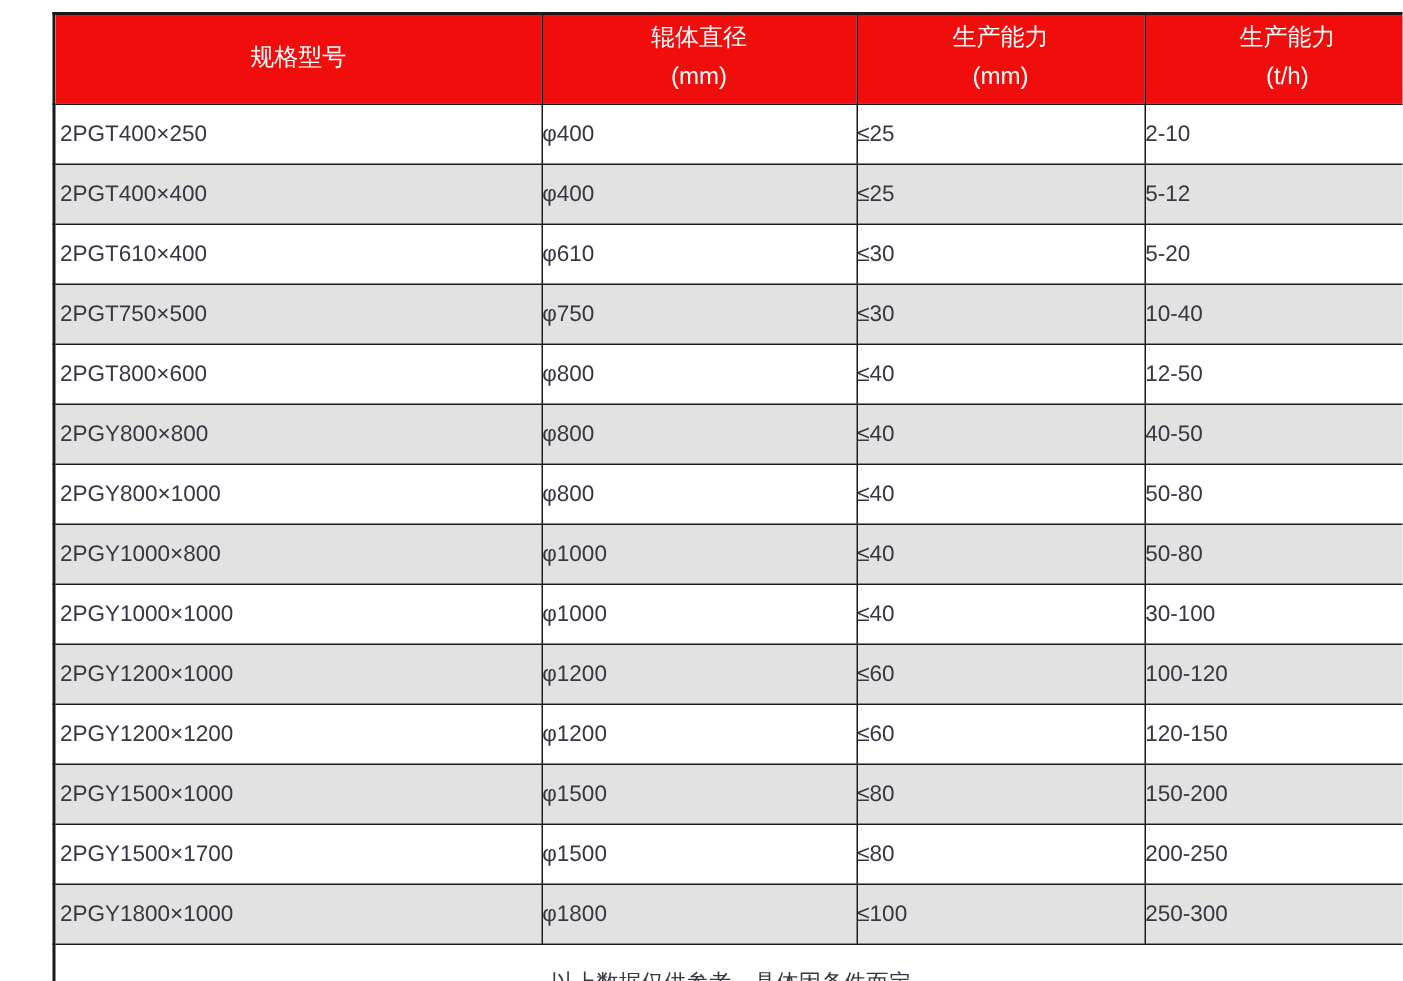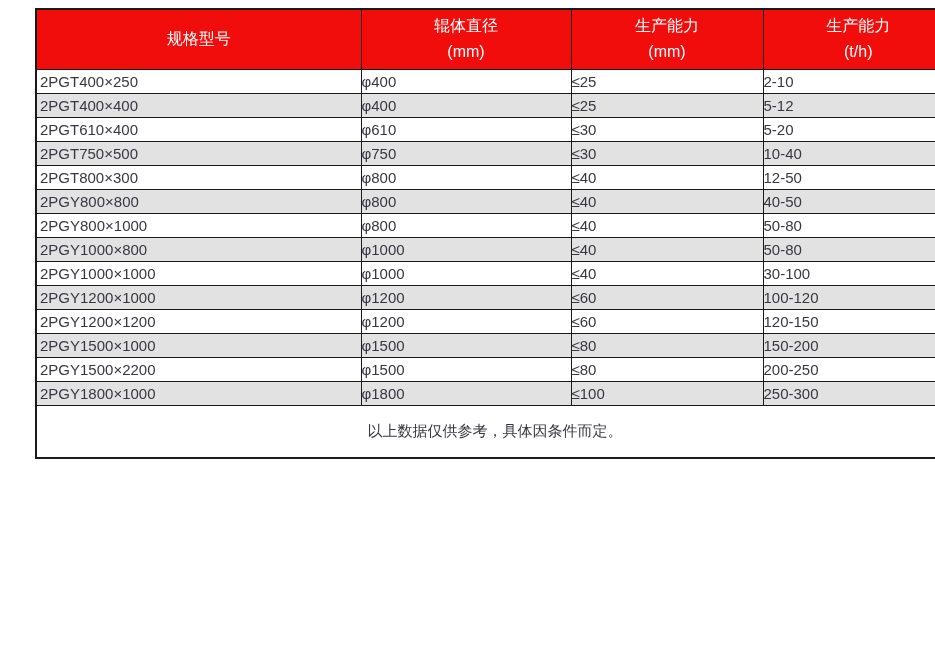--- a/index.html
+++ b/index.html
@@ -36,21 +36,21 @@
     font-weight: normal;
     font-size: 16px;
     height: 60px;
     vertical-align: middle;
     text-align: center;
     padding: 0;
   }
   .hdr-label, .hdr-unit { line-height: 26px; }
   .hdr-unit:empty { display: none; }
   tbody td {
-    height: 24px;
+    height: 40px;
     font-size: 15px;
     color: var(--body-text);
     padding: 0;
     vertical-align: middle;
     background: transparent;
   }
   tbody tr { background: #ffffff; }
   tbody tr:nth-child(even) { background: var(--row-alt-bg); }
   td.cell-model { text-align: left; padding-left: 3px; }
   td.cell-center { text-align: left; }
@@ -113,21 +113,21 @@
     <td class="cell-center">≤30</td>
     <td class="cell-center">5-20</td>
   </tr>
         <tr>
     <td class="cell-model">2PGT750×500</td>
     <td class="cell-center">φ750</td>
     <td class="cell-center">≤30</td>
     <td class="cell-center">10-40</td>
   </tr>
         <tr>
-    <td class="cell-model">2PGT800×300</td>
+    <td class="cell-model">2PGT800×600</td>
     <td class="cell-center">φ800</td>
     <td class="cell-center">≤40</td>
     <td class="cell-center">12-50</td>
   </tr>
         <tr>
     <td class="cell-model">2PGY800×800</td>
     <td class="cell-center">φ800</td>
     <td class="cell-center">≤40</td>
     <td class="cell-center">40-50</td>
   </tr>
@@ -161,21 +161,21 @@
     <td class="cell-center">≤60</td>
     <td class="cell-center">120-150</td>
   </tr>
         <tr>
     <td class="cell-model">2PGY1500×1000</td>
     <td class="cell-center">φ1500</td>
     <td class="cell-center">≤80</td>
     <td class="cell-center">150-200</td>
   </tr>
         <tr>
-    <td class="cell-model">2PGY1500×2200</td>
+    <td class="cell-model">2PGY1500×1700</td>
     <td class="cell-center">φ1500</td>
     <td class="cell-center">≤80</td>
     <td class="cell-center">200-250</td>
   </tr>
         <tr>
     <td class="cell-model">2PGY1800×1000</td>
     <td class="cell-center">φ1800</td>
     <td class="cell-center">≤100</td>
     <td class="cell-center">250-300</td>
   </tr>

